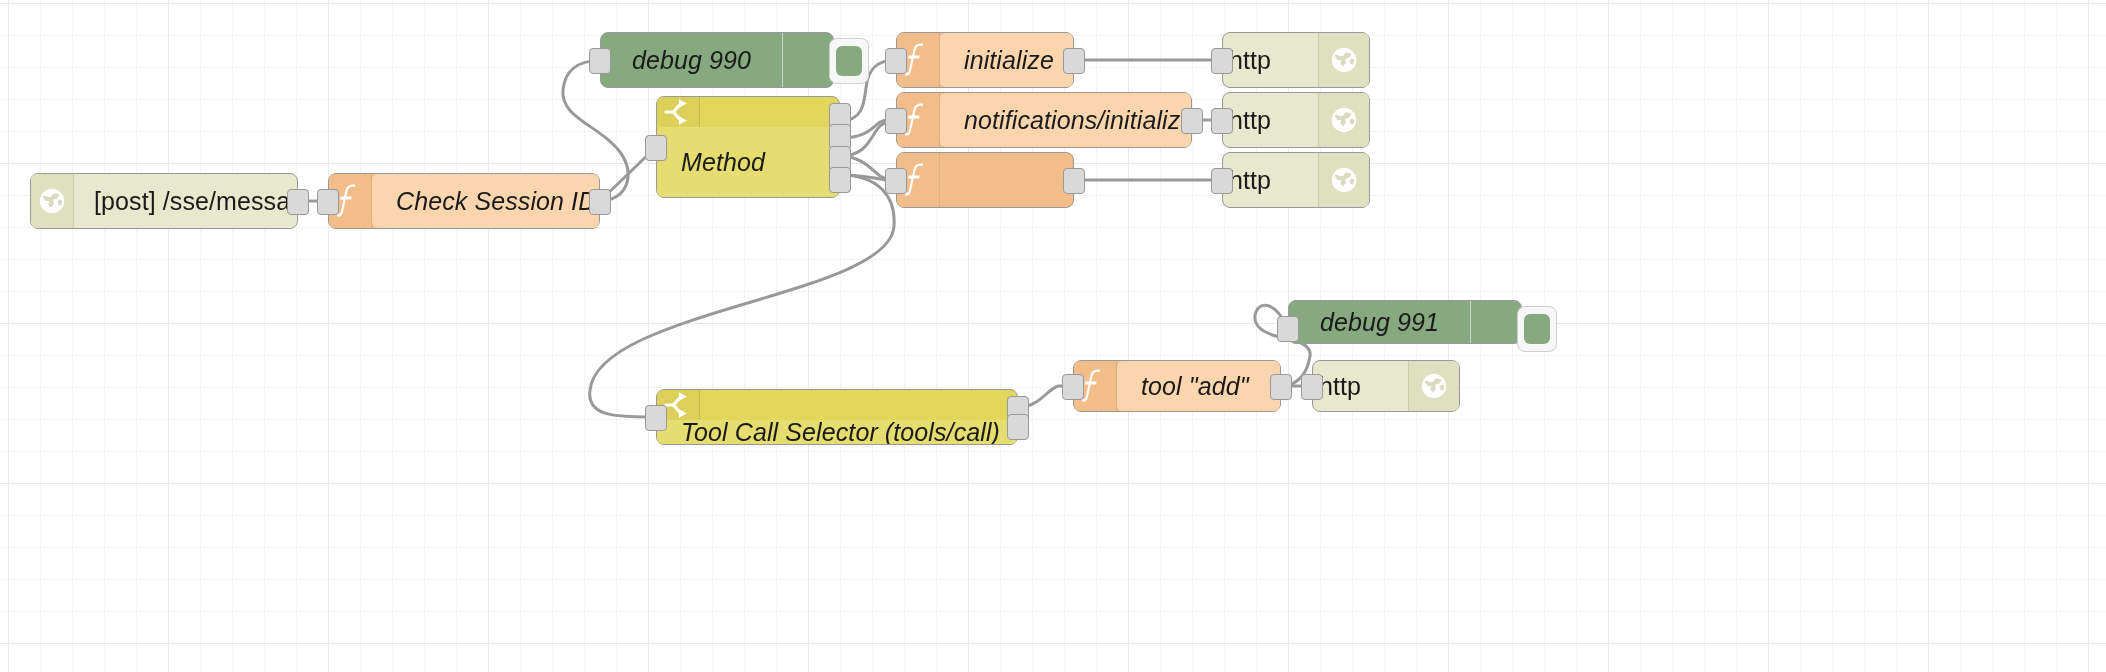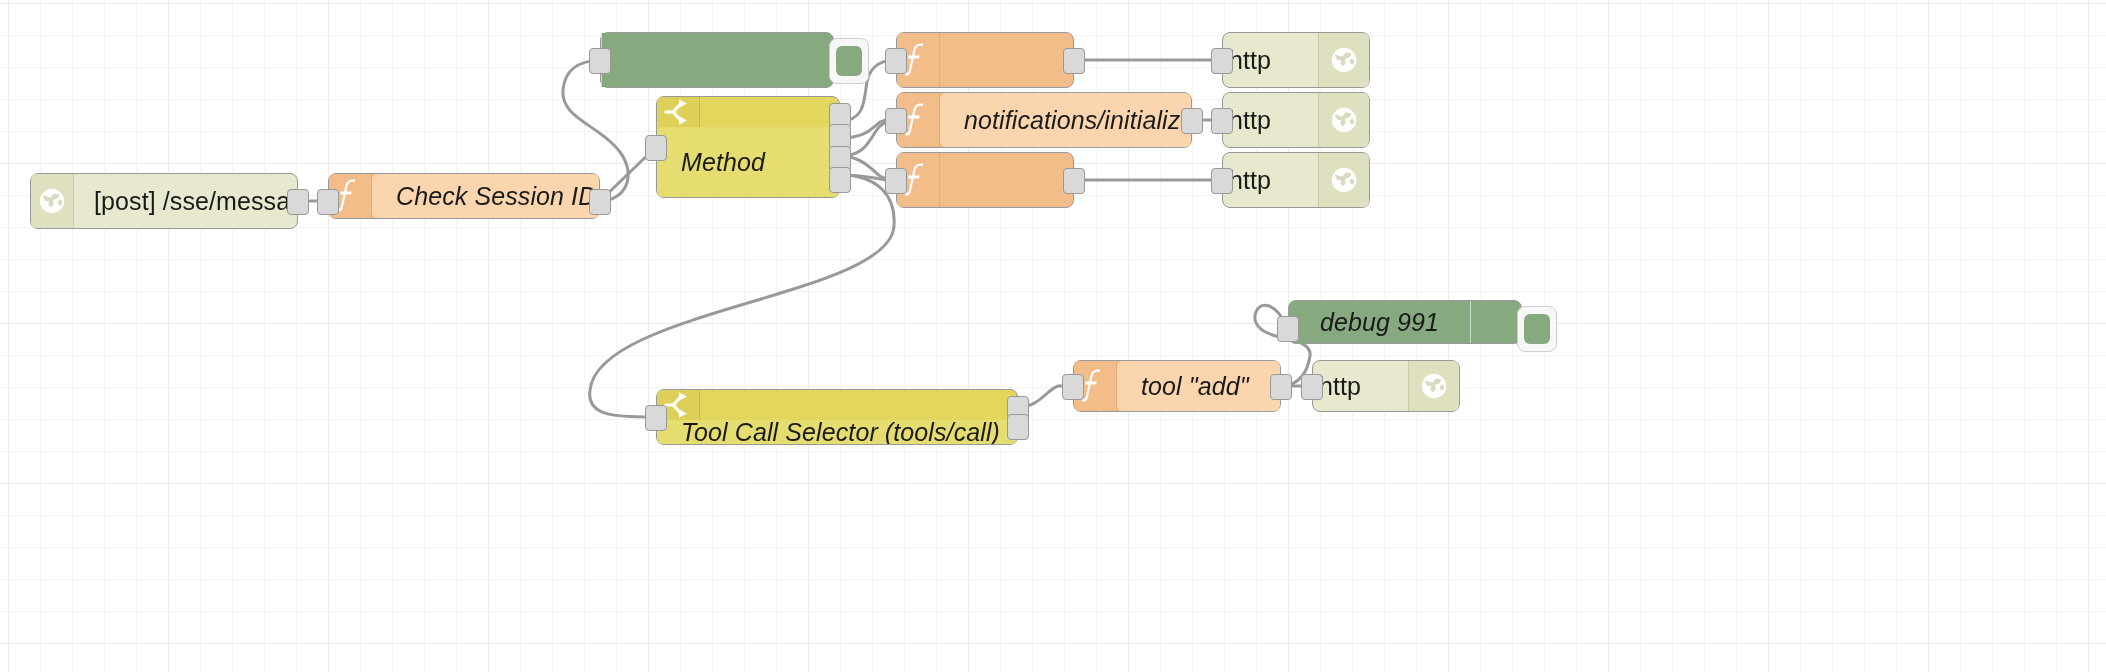--- a/index.html
+++ b/index.html
@@ -188,35 +188,38 @@
               <path d="M6 11 C9 9 11 13 14 12 C17 11 16 8 19 8 L24 9 L22 13 L17 15 L18 19 L15 23 L12 20 L13 16 L9 16 Z" fill="#d9dac0"></path>
               <path d="M24 14 L27 16 L26 21 L23 20 L22 17 Z" fill="#d9dac0"></path>
             </svg>
           </span>
         </div>
         <div class="node-body">
           <span class="node-label" style="padding-left: 20px; font-style: normal;">[post] /sse/message</span>
         </div>
         <div class="port port-out" style="top: 15px;"></div>
       </div>
-      <div class="node n-function" style="left: 328px; top: 173px; width: 272px; height: 46px;">
+      <div class="node n-function" style="left: 328px; top: 173px; width: 272px; height: 56px;">
         <div class="icon-box-left">
           <span style="display: flex; align-items: center; justify-content: center;">
             <svg class="glyph" width="30" height="34" viewBox="0 0 30 34">
               <path d="M19.5 3.2 C16.2 2.2 13.4 3.4 12.5 7.2 L11.3 12.6 L16.6 12.6 L16.1 15.4 L10.7 15.4 L7.9 28.2 C7.0 32.3 4.4 33.4 1.8 32.1 L2.9 29.4 C4.3 30.1 5.4 29.6 5.9 27.4 L8.5 15.4 L5.0 15.4 L5.6 12.6 L9.1 12.6 L10.3 6.9 C11.5 1.5 15.6 -0.4 20.3 0.7 Z" fill="#ffffff"></path>
             </svg>
           </span>
         </div>
         <div class="node-body">
           <span class="node-label" style="padding-left: 24px;">Check Session ID</span>
         </div>
         <div class="port port-in" style="top: 15px;"></div>
         <div class="port port-out" style="top: 15px;"></div>
       </div>
       <div class="node n-debug" style="left: 600px; top: 32px; width: 234px; height: 56px;">
+        <div class="node-body">
+          <span class="node-label" style="text-align: center;">debug 990</span>
+        </div>
         <div class="icon-box-right">
           <span class="hamburger" style="display: flex; align-items: center; justify-content: center;">
             <i></i>
             <i></i>
             <i></i>
             <i></i>
             <i></i>
           </span>
         </div>
         <div class="port port-in" style="top: 15px;"></div>
@@ -246,20 +249,23 @@
         <div class="port port-out" style="top: 70px;"></div>
       </div>
       <div class="node n-function" style="left: 896px; top: 32px; width: 178px; height: 56px;">
         <div class="icon-box-left">
           <span style="display: flex; align-items: center; justify-content: center;">
             <svg class="glyph" width="30" height="34" viewBox="0 0 30 34">
               <path d="M19.5 3.2 C16.2 2.2 13.4 3.4 12.5 7.2 L11.3 12.6 L16.6 12.6 L16.1 15.4 L10.7 15.4 L7.9 28.2 C7.0 32.3 4.4 33.4 1.8 32.1 L2.9 29.4 C4.3 30.1 5.4 29.6 5.9 27.4 L8.5 15.4 L5.0 15.4 L5.6 12.6 L9.1 12.6 L10.3 6.9 C11.5 1.5 15.6 -0.4 20.3 0.7 Z" fill="#ffffff"></path>
             </svg>
           </span>
         </div>
+        <div class="node-body">
+          <span class="node-label" style="padding-left: 24px;">initialize</span>
+        </div>
         <div class="port port-in" style="top: 15px;"></div>
         <div class="port port-out" style="top: 15px;"></div>
       </div>
       <div class="node n-function" style="left: 896px; top: 92px; width: 296px; height: 56px;">
         <div class="icon-box-left">
           <span style="display: flex; align-items: center; justify-content: center;">
             <svg class="glyph" width="30" height="34" viewBox="0 0 30 34">
               <path d="M19.5 3.2 C16.2 2.2 13.4 3.4 12.5 7.2 L11.3 12.6 L16.6 12.6 L16.1 15.4 L10.7 15.4 L7.9 28.2 C7.0 32.3 4.4 33.4 1.8 32.1 L2.9 29.4 C4.3 30.1 5.4 29.6 5.9 27.4 L8.5 15.4 L5.0 15.4 L5.6 12.6 L9.1 12.6 L10.3 6.9 C11.5 1.5 15.6 -0.4 20.3 0.7 Z" fill="#ffffff"></path>
             </svg>
           </span>

